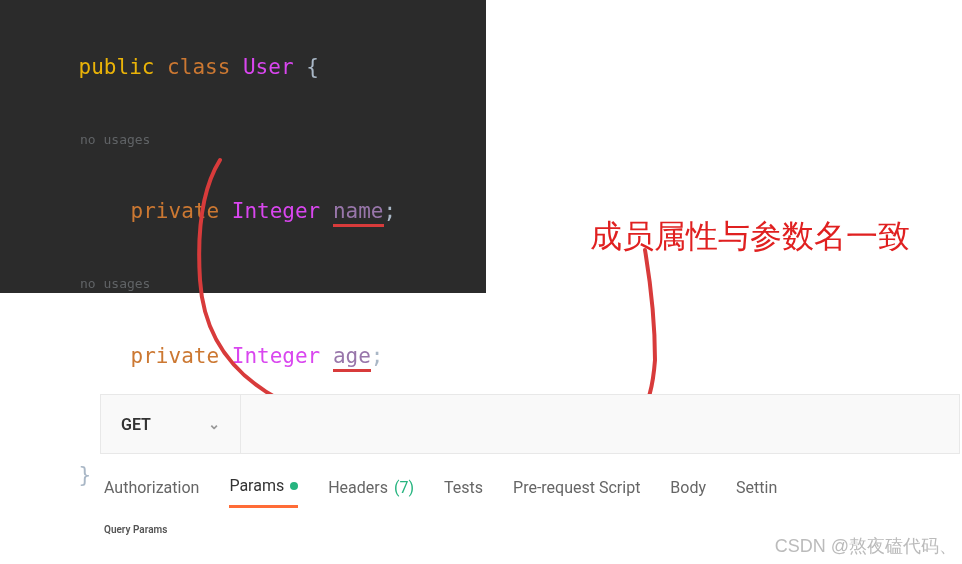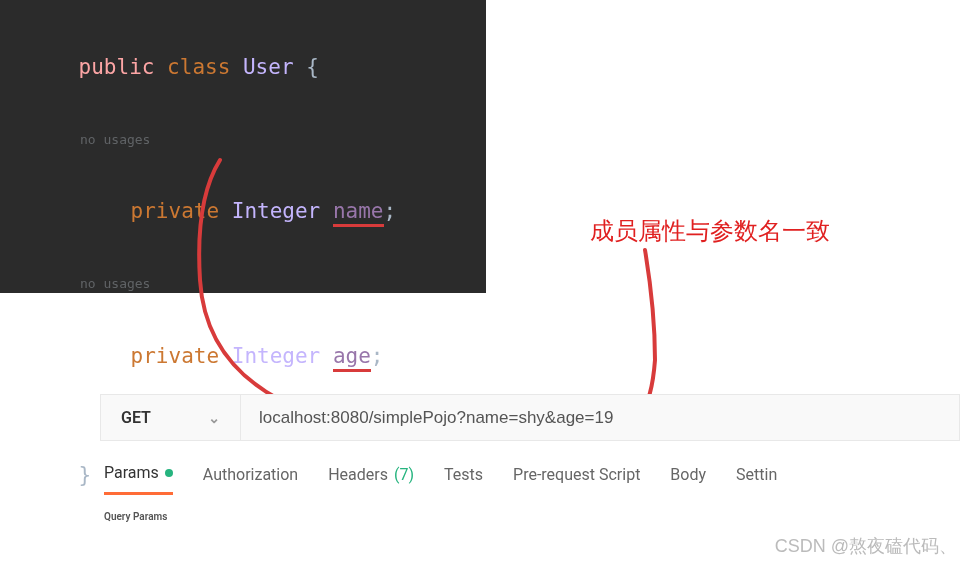--- a/index.html
+++ b/index.html
@@ -18,38 +18,38 @@
       padding: 8px 0;
       font-family: "Consolas", "Monaco", monospace;
       font-size: 21px;
       line-height: 1.9;
     }
     .code-line {
       padding: 0 28px;
       white-space: pre;
     }
     .indent1 { padding-left: 80px; }
-    .keyword-public { color: #fca5a5; }
+    .keyword-public { color: #eab308; }
     .keyword-class { color: #cc7832; }
     .keyword-private { color: #cc7832; }
-    .type-name { color: #c4b5fd; }
+    .type-name { color: #d946ef; }
     .field-name { color: #9876aa; }
     .punct { color: #a9b7c6; }
     .usage-hint {
       color: #606366;
       font-size: 13px;
     }
     .underline-red {
       border-bottom: 3px solid #d83b3b;
       padding-bottom: 1px;
     }
     .annotation-text {
       position: absolute;
       color: #e02020;
-      font-size: 24px;
+      font-size: 32px;
       font-family: "SimSun", serif;
       left: 590px;
       top: 215px;
     }
     .svg-overlay {
       position: absolute;
       top: 0;
       left: 0;
       pointer-events: none;
     }
@@ -58,21 +58,21 @@
       top: 394px;
       left: 100px;
       right: 2px;
       background: #fff;
     }
     .url-bar {
       display: flex;
       align-items: center;
       border: 1px solid #e8e8e8;
       background: #f9f9f9;
-      height: 47px;
+      height: 60px;
     }
     .method-selector {
       width: 140px;
       height: 100%;
       display: flex;
       align-items: center;
       padding: 0 20px;
       font-weight: 600;
       font-size: 16px;
       color: #333;
@@ -164,31 +164,30 @@
   <path d="M 645 250 Q 655 310 655 360 Q 652 400 640 415" stroke="#d83b3b" stroke-width="4" fill="none" stroke-linecap="round"></path>
   <path d="M 640 415 L 628 400 M 640 415 L 652 402" stroke="#d83b3b" stroke-width="4" fill="none" stroke-linecap="round"></path>
 </svg>
 
 <div class="postman-panel">
   <div class="url-bar">
     <div class="method-selector">
       <span>GET</span>
       <span class="chevron-down">⌄</span>
     </div>
-    <input class="url-input" type="text" value="localhost:8080/simplePojo?name=shy&amp;age=19" style="">
   </div>
   <div class="tabs">
+    <div class="tab">
+      <span>Authorization</span>
+    </div>
     <div class="tab active">
       <span>Params</span>
       <span class="green-dot"></span>
     </div>
     <div class="tab">
-      <span>Authorization</span>
-    </div>
-    <div class="tab">
       <span>Headers</span>
       <span class="header-count">(7)</span>
     </div>
     <div class="tab">
       <span>Tests</span>
     </div>
     <div class="tab">
       <span>Pre-request Script</span>
     </div>
     <div class="tab">

